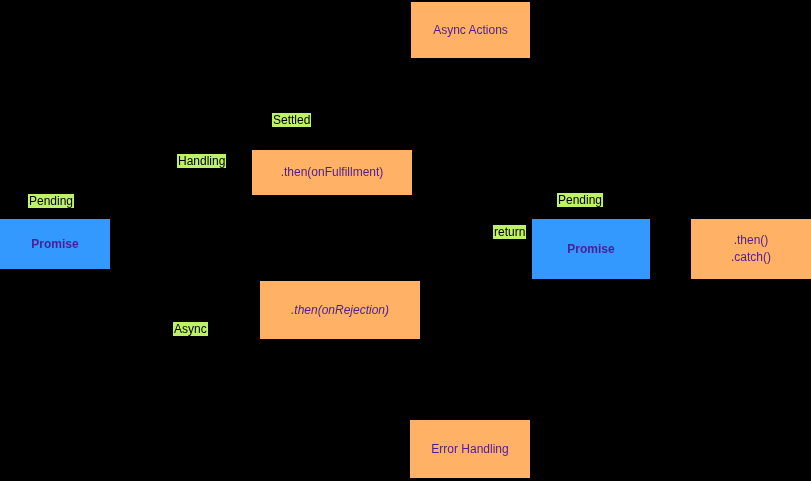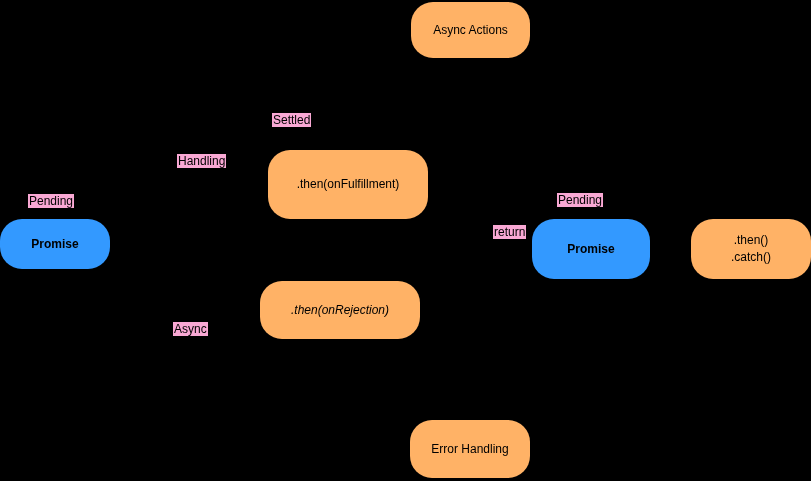--- a/index.html
+++ b/index.html
@@ -13,39 +13,38 @@
   }
   .node {
     position: absolute;
     display: flex;
     flex-direction: column;
     align-items: center;
     justify-content: center;
     text-align: center;
     font-size: 12px;
     line-height: 1.4;
-    color: #000000;
+    color: #4c1d95;
     box-sizing: border-box;
-    border-radius: 22px;
   }
   .node.orange { background: #FFB266; }
   .node.blue   { background: #3399FF; font-weight: bold; }
 
   
   .n-async-actions    { left: 411px; top: 2px;   width: 119px; height: 56px; }
   .n-promise-left     { left: 0px;   top: 219px; width: 110px; height: 50px; }
-  .n-then-fulfillment { left: 268px; top: 150px; width: 160px; height: 69px; align-items: center; }
+  .n-then-fulfillment { left: 252px; top: 150px; width: 160px; height: 45px; align-items: center; }
   .n-then-rejection   { left: 260px; top: 281px; width: 160px; height: 58px; font-style: italic; }
   .n-promise-right    { left: 532px; top: 219px; width: 118px; height: 60px; }
   .n-then-catch       { left: 691px; top: 219px; width: 120px; height: 60px; }
   .n-error-handling   { left: 410px; top: 420px; width: 120px; height: 58px; }
 
   .edge-label {
     position: absolute;
-    background: #f9a8d4;
+    background: #bef264;
     color: #000000;
     font-size: 12px;
     line-height: 14px;
     padding: 0 1px;
     white-space: nowrap;
   }
   .l-pending-left  { left: 28px;  top: 194px; }
   .l-settled       { left: 272px; top: 113px; }
   .l-fulfill       { left: 177px; top: 154px; }
   .l-reject        { left: 173px; top: 322px; }

